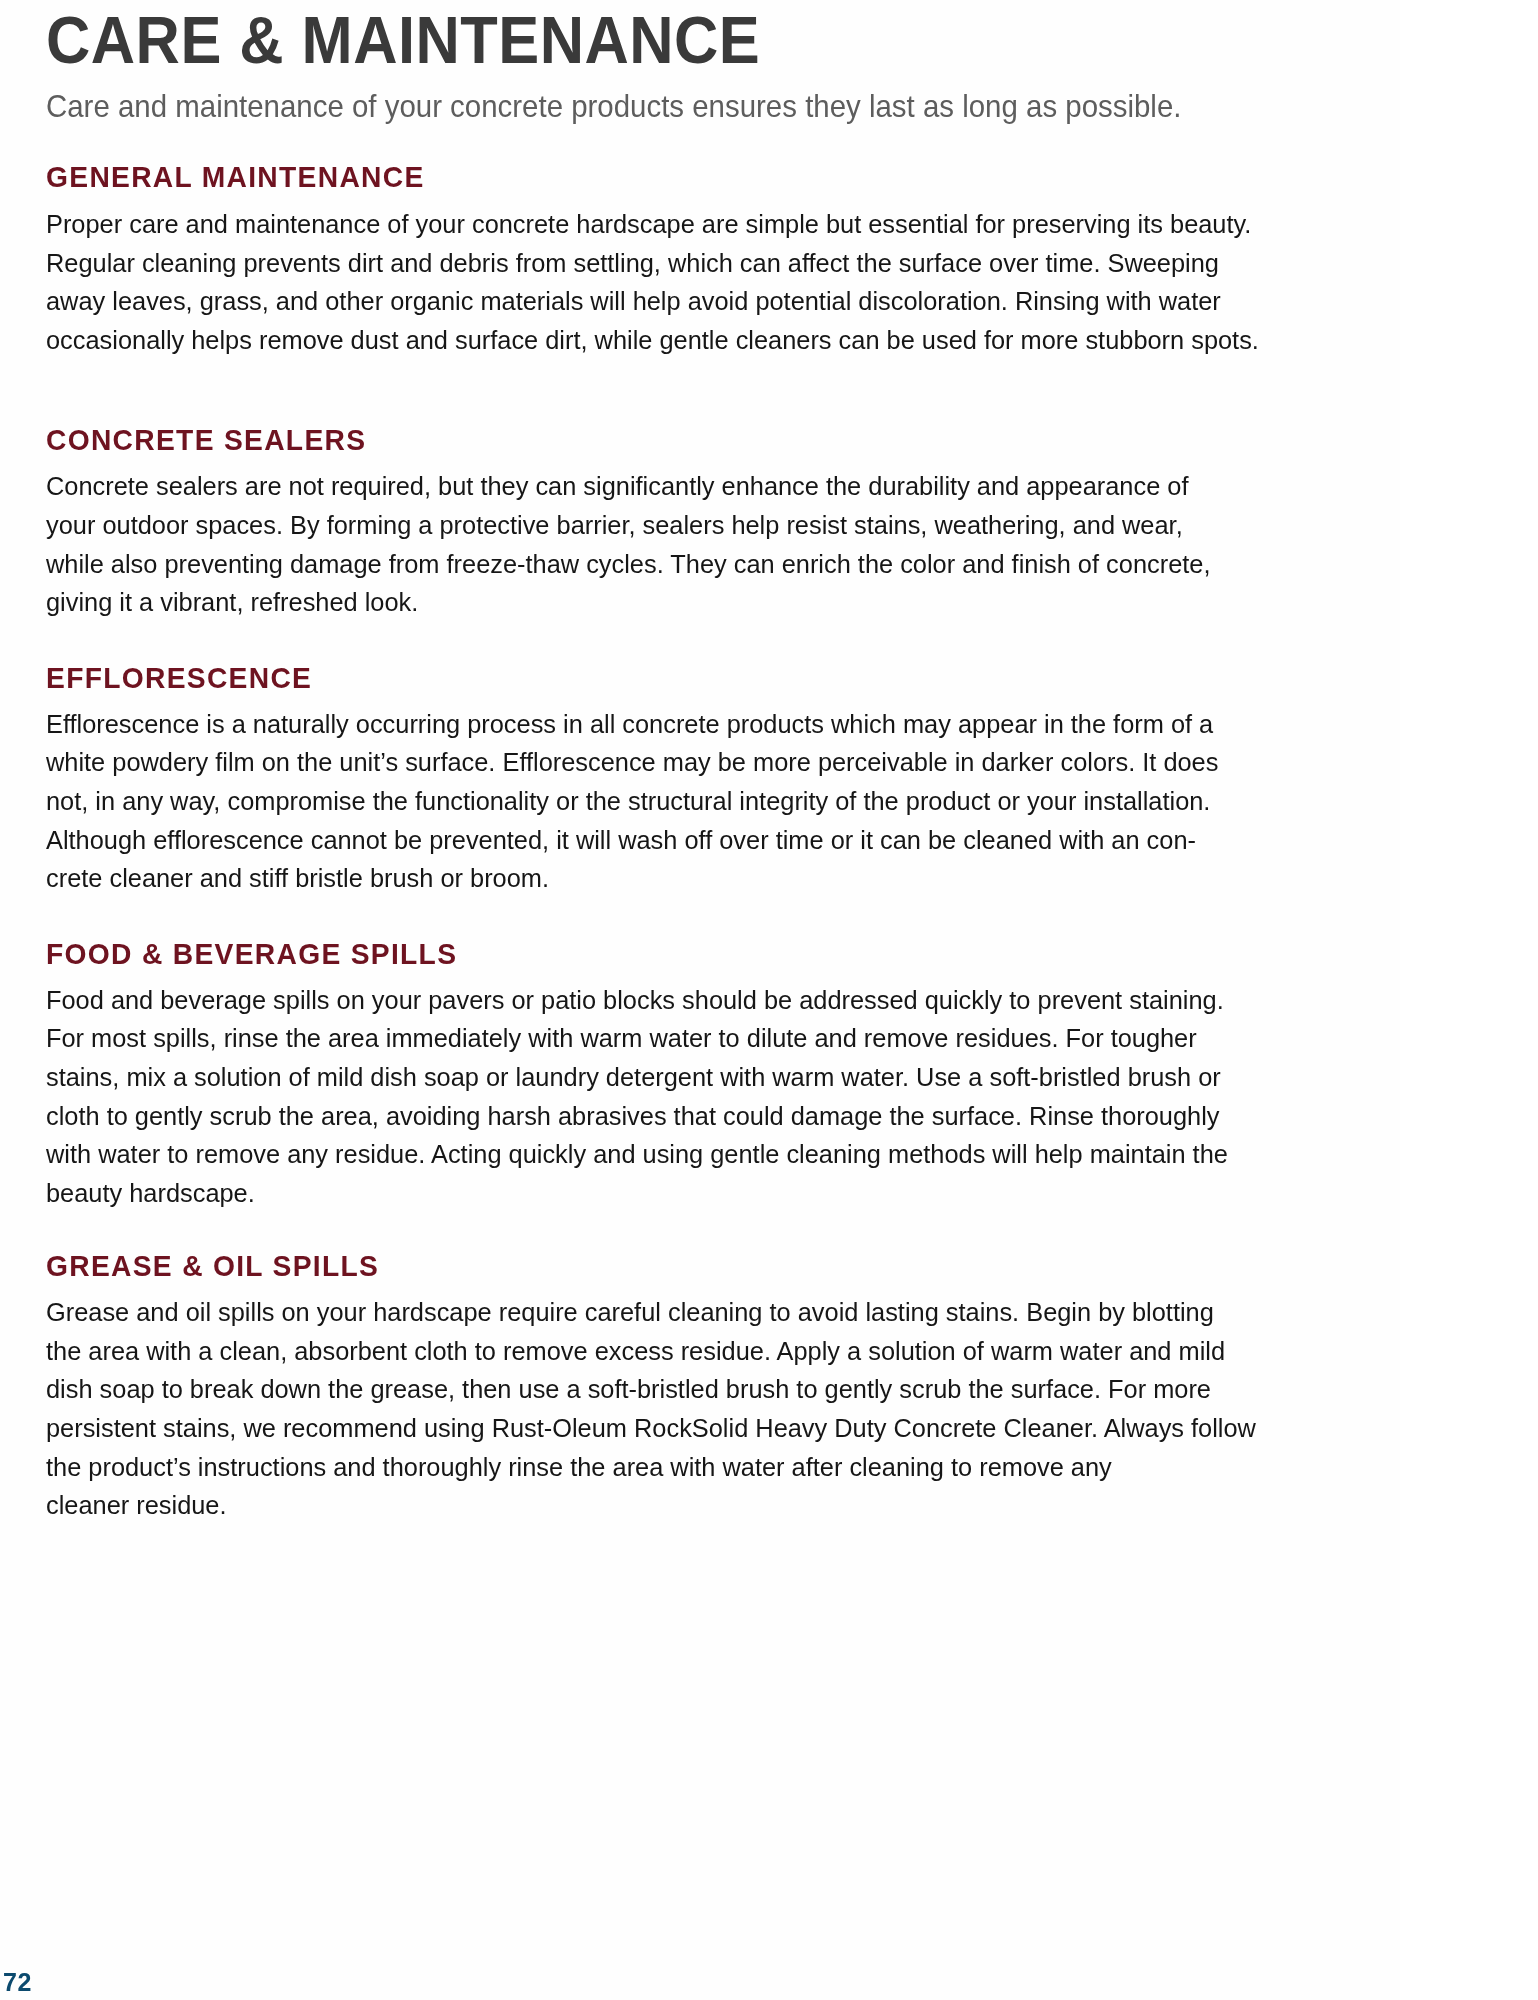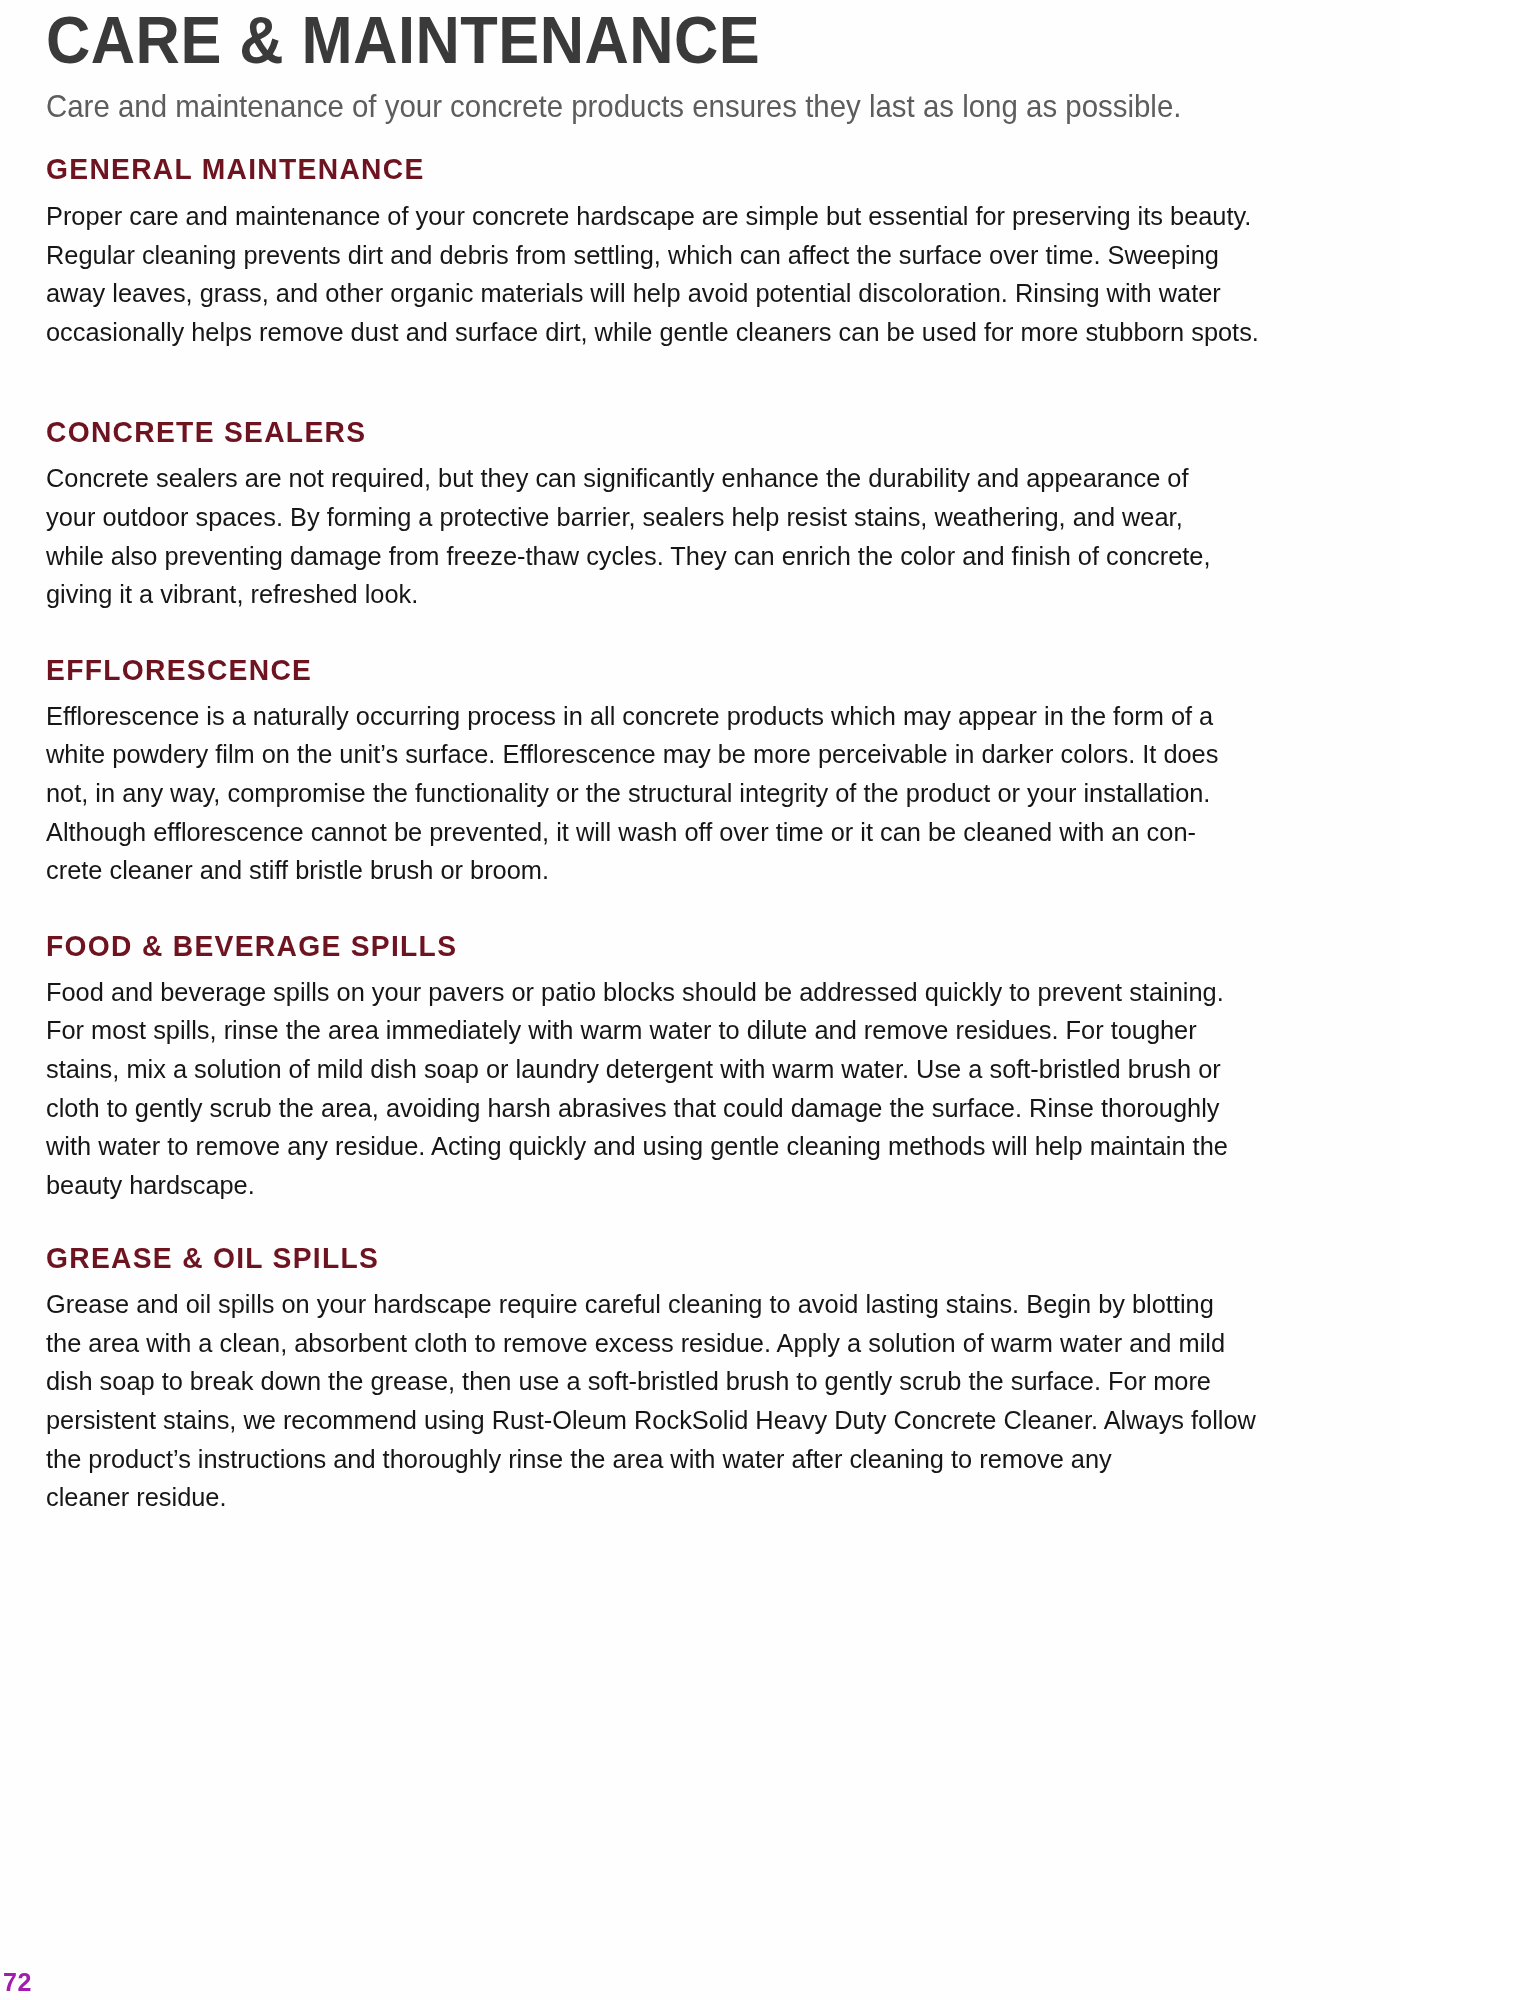--- a/index.html
+++ b/index.html
@@ -86,21 +86,21 @@
     font-weight: 400;
     color: #161616;
     margin: 0;
     text-align: left;
     white-space: pre-line;
     transform: scaleX(0.995);
     transform-origin: left top;
   }
 
   
-  #sec-general           { margin-top: 26px; }
+  #sec-general           { margin-top: 34px; }
   #sec-general   .section-body { margin-top: 11px; width: 1440px; }
 
   #sec-sealers           { margin-top: 64px; }
   #sec-sealers   .section-body { margin-top: 10px; width: 1385px; }
 
   #sec-efflorescence     { margin-top: 39px; }
   #sec-efflorescence .section-body { margin-top: 10px; width: 1430px; }
 
   #sec-food              { margin-top: 39px; }
   #sec-food      .section-body { margin-top: 10px; width: 1430px; }
@@ -110,21 +110,21 @@
 
   
   .folio {
     position: absolute;
     left: 3px;
     top: 1969px;
     font-family: "Liberation Sans", sans-serif;
     font-size: 25px;
     line-height: 26px;
     font-weight: 700;
-    color: #a21caf;
+    color: #0c4a6e;
     letter-spacing: 0.5px;
   }
 </style>
 </head>
 <body>
 
 <div class="page">
 
   <div class="content">
 

